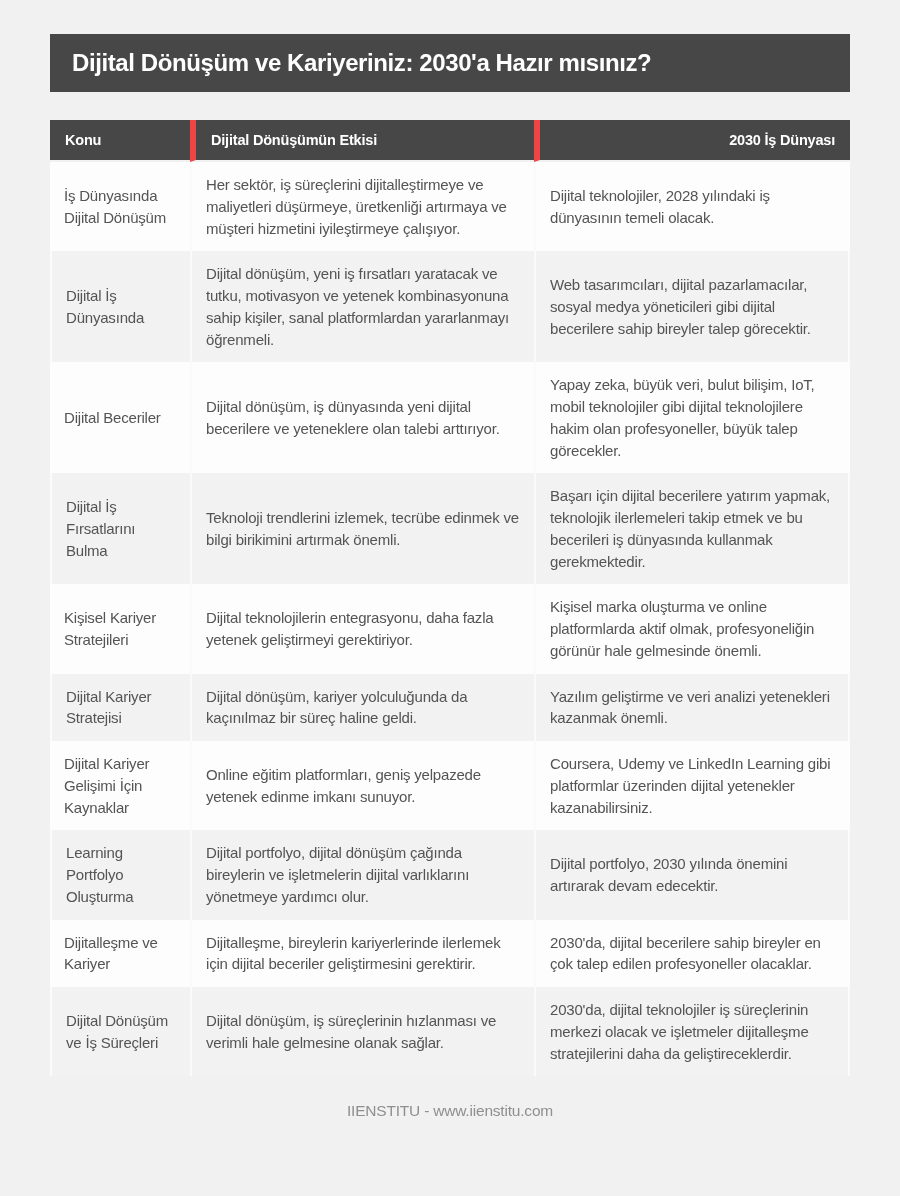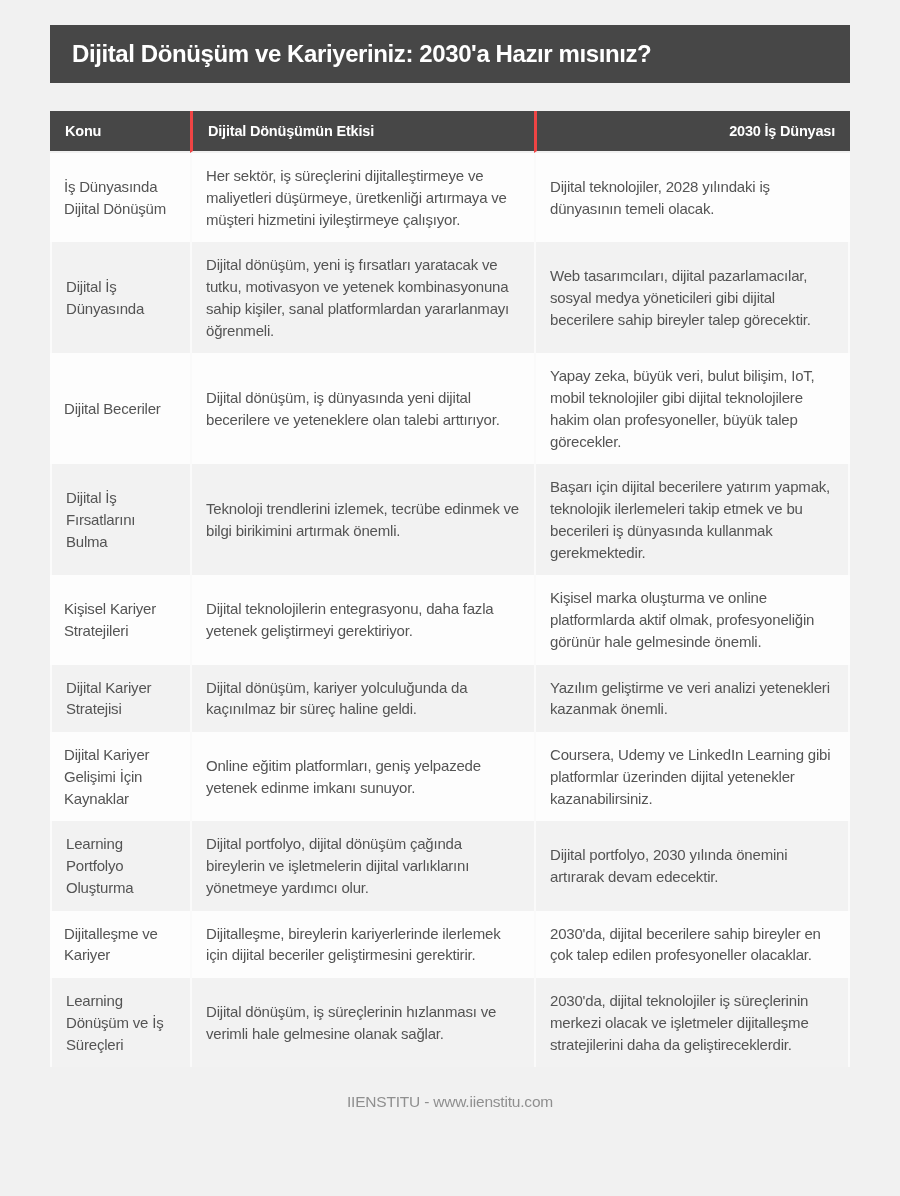--- a/index.html
+++ b/index.html
@@ -10,21 +10,21 @@
   }
   body {
     width: 900px;
     height: 1196px;
     position: relative;
     overflow: hidden;
   }
   .page {
     box-sizing: border-box;
     width: 900px;
-    padding: 25px 50px 0 50px;
+    padding: 34px 50px 0 50px;
   }
   .title-bar {
     background: #474747;
     color: #ffffff;
     font-size: 24px;
     font-weight: bold;
     letter-spacing: -0.4px;
     padding: 15px 22px;
     margin-bottom: 2px;
   }
@@ -38,21 +38,21 @@
   table.content-table th {
     background: #474747;
     color: #ffffff;
     font-size: 14.5px;
     font-weight: bold;
     text-align: left;
     letter-spacing: -0.2px;
     padding: 12px 15px;
   }
   table.content-table th + th {
-    border-left: 3px solid #ef4444;
+    border-left: 6px solid #ef4444;
   }
   table.content-table th.col-konu  { width: 17.5%; }
   table.content-table th.col-etki  { width: 43%; }
   table.content-table th.col-dunya { width: 39.5%; text-align: right; }
   table.content-table thead th {
     border-bottom: 2px solid #f1f1f1;
   }
   table.content-table td {
     font-size: 15px;
     color: #545454;
@@ -143,21 +143,21 @@
     <td>Dijital portfolyo, 2030 yılında önemini artırarak devam edecektir.</td>
   </tr>
 
   <tr>
     <td>Dijitalleşme ve Kariyer</td>
     <td>Dijitalleşme, bireylerin kariyerlerinde ilerlemek için dijital beceriler geliştirmesini gerektirir.</td>
     <td>2030'da, dijital becerilere sahip bireyler en çok talep edilen profesyoneller olacaklar.</td>
   </tr>
 
   <tr>
-    <td>Learning Dönüşüm ve İş Süreçleri</td>
+    <td>Dijital Dönüşüm ve İş Süreçleri</td>
     <td>Dijital dönüşüm, iş süreçlerinin hızlanması ve verimli hale gelmesine olanak sağlar.</td>
     <td>2030'da, dijital teknolojiler iş süreçlerinin merkezi olacak ve işletmeler dijitalleşme stratejilerini daha da geliştireceklerdir.</td>
   </tr>
 </tbody>
   </table>
 
   <div class="footer">IIENSTITU - www.iienstitu.com</div>
 </div>
 
 </body></html>

